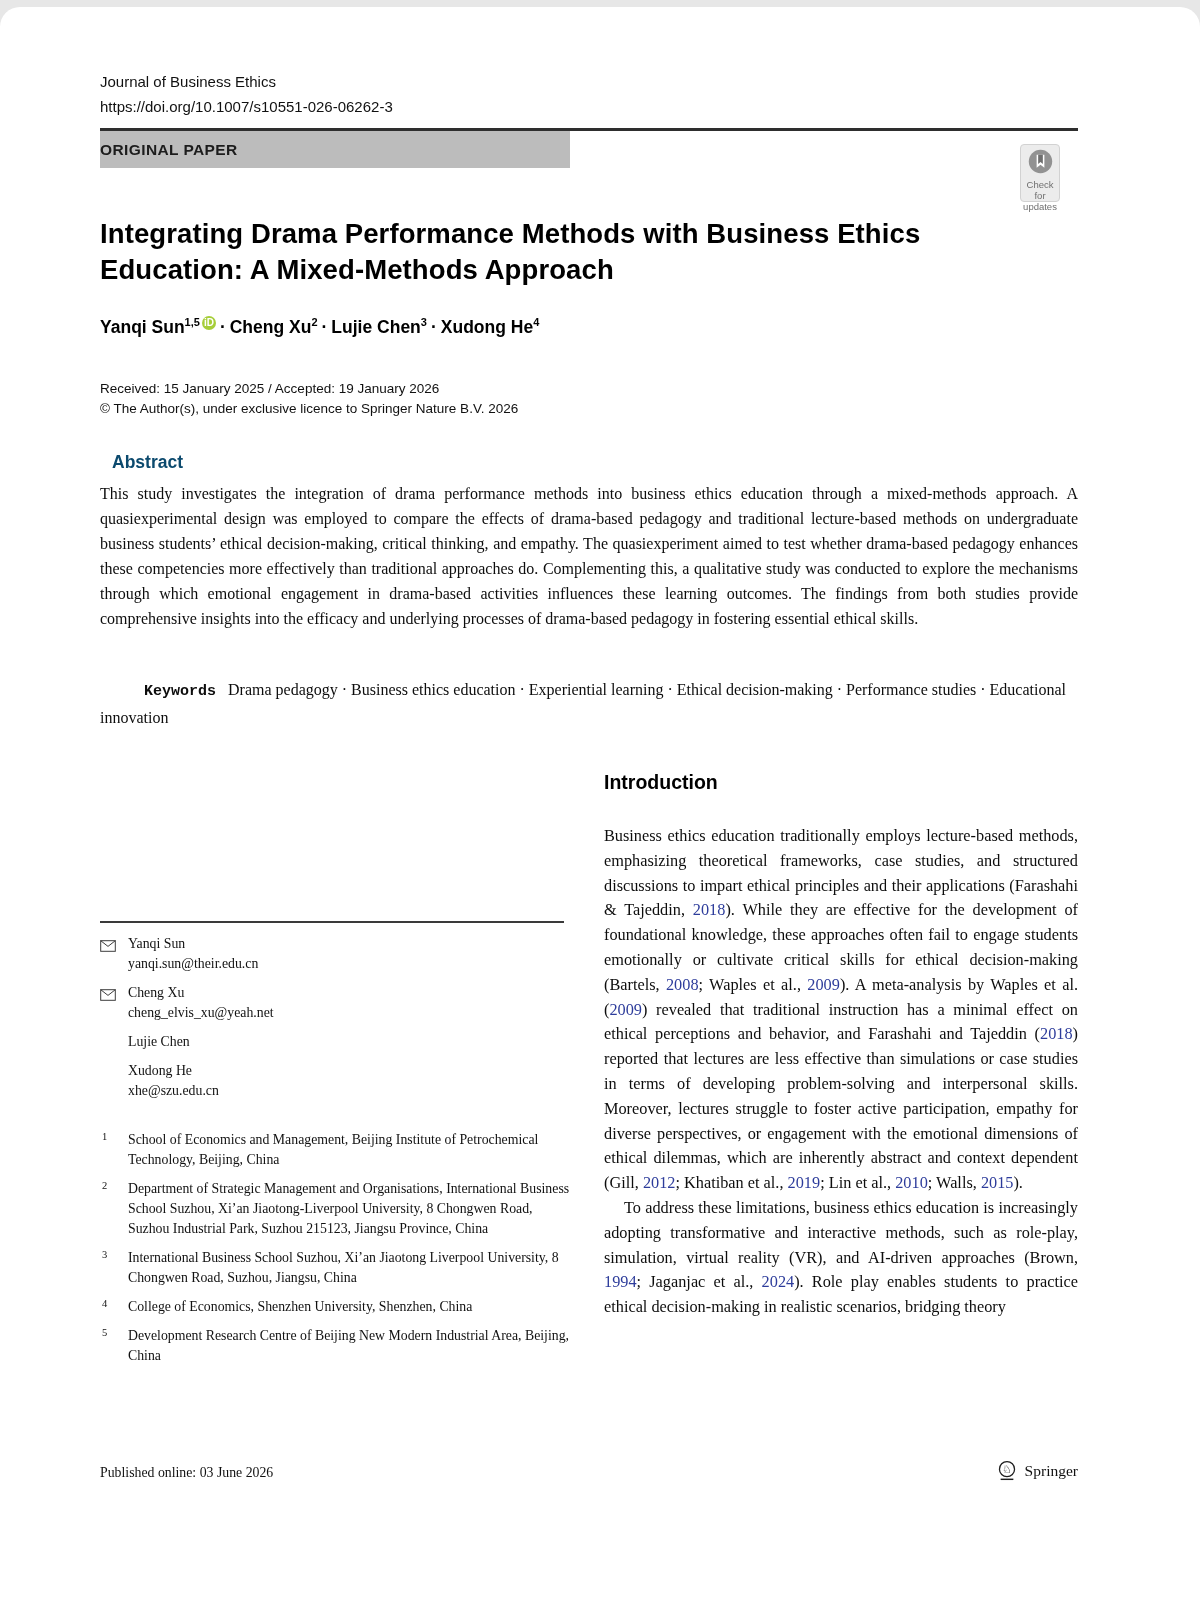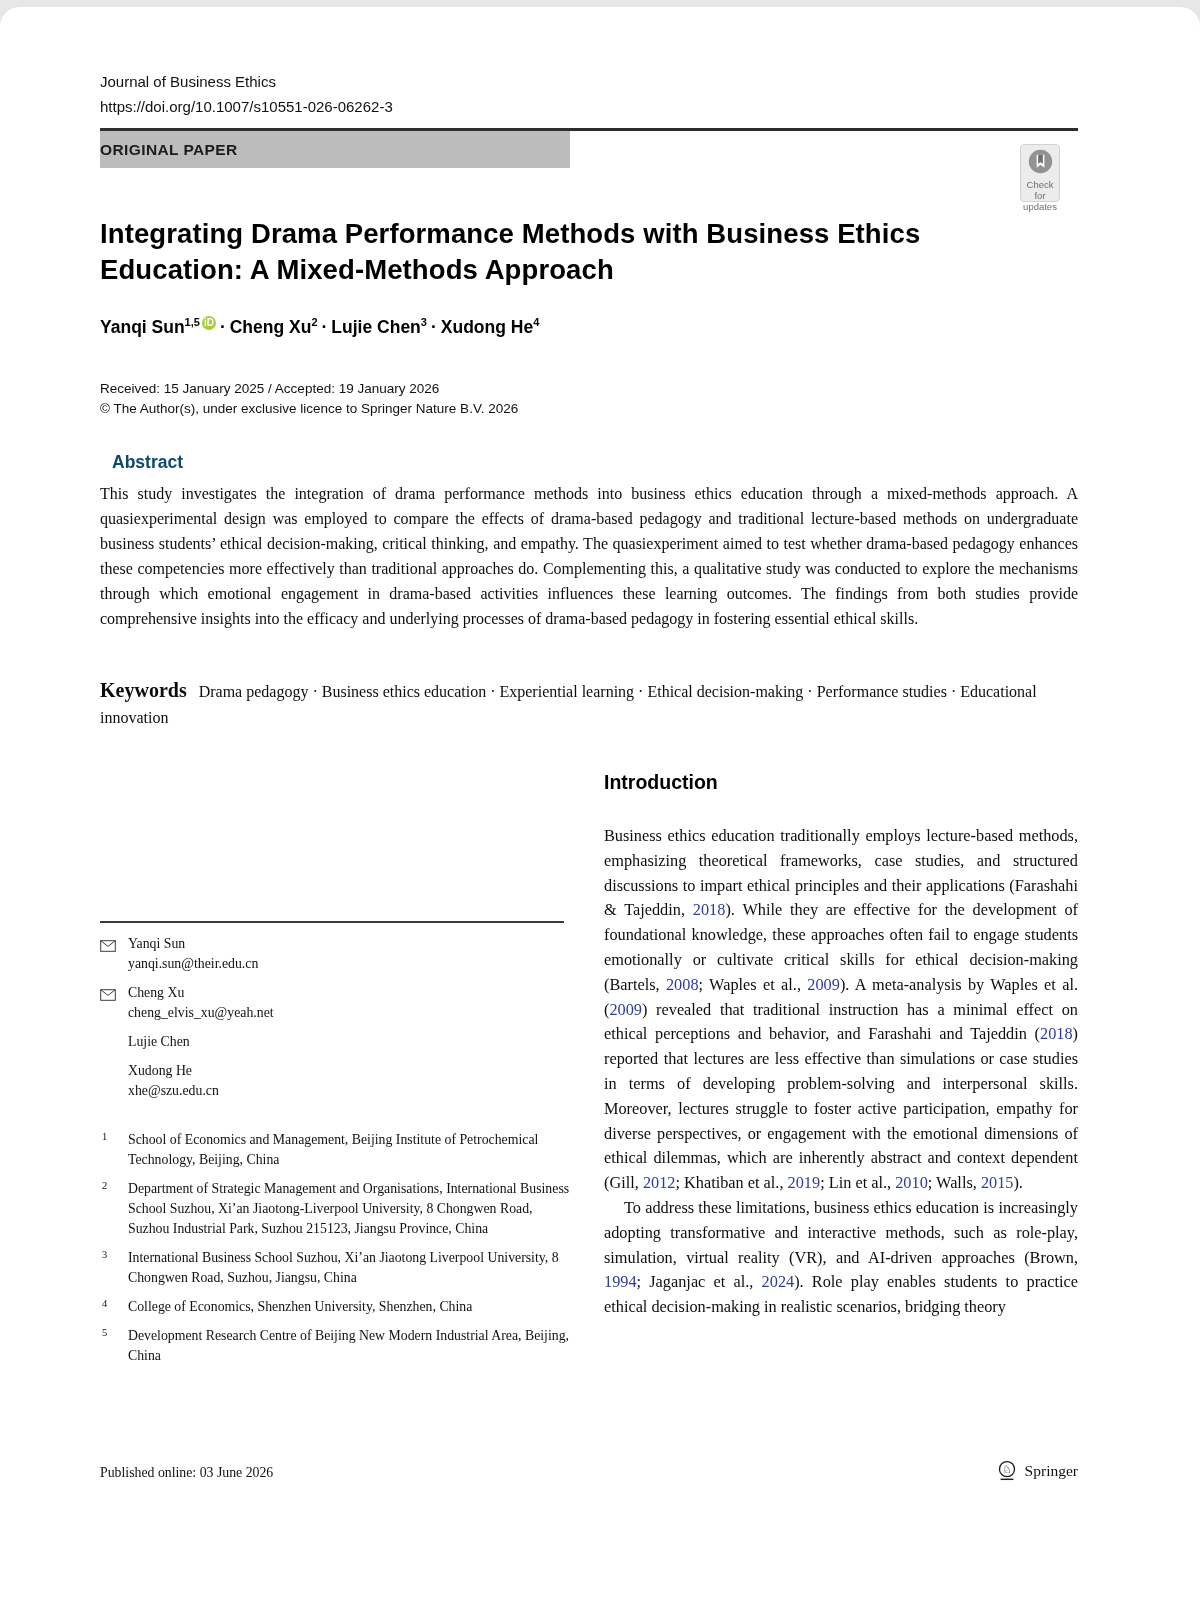--- a/index.html
+++ b/index.html
@@ -53,22 +53,23 @@
   .abstract-p{
     left:100px;top:481px;width:978px;
     font-family:"Liberation Serif", serif;font-size:16px;line-height:25px;color:#0d0d0d;
     text-align:justify;
   }
   .keywords{
     left:100px;top:677px;width:978px;
     font-family:"Liberation Serif", serif;font-size:16px;line-height:26px;color:#0d0d0d;
   }
   .keywords .kw-label{
-    font-family:Liberation Serif, serif;font-weight:bold;font-size:20px;
+    font-family:Liberation Mono, monospace;font-weight:bold;font-size:15px;
     margin-right:12px;
+    margin-left:44px;
   }
 
   
   .intro-h{left:604px;top:771px;font-size:19.5px;font-weight:bold;color:#000;}
   .intro-body{
     left:604px;top:824px;width:474px;
     font-family:"Liberation Serif", serif;font-size:16.3px;line-height:24.8px;color:#0d0d0d;
     text-align:justify;
   }
   .intro-body p{margin:0;}

